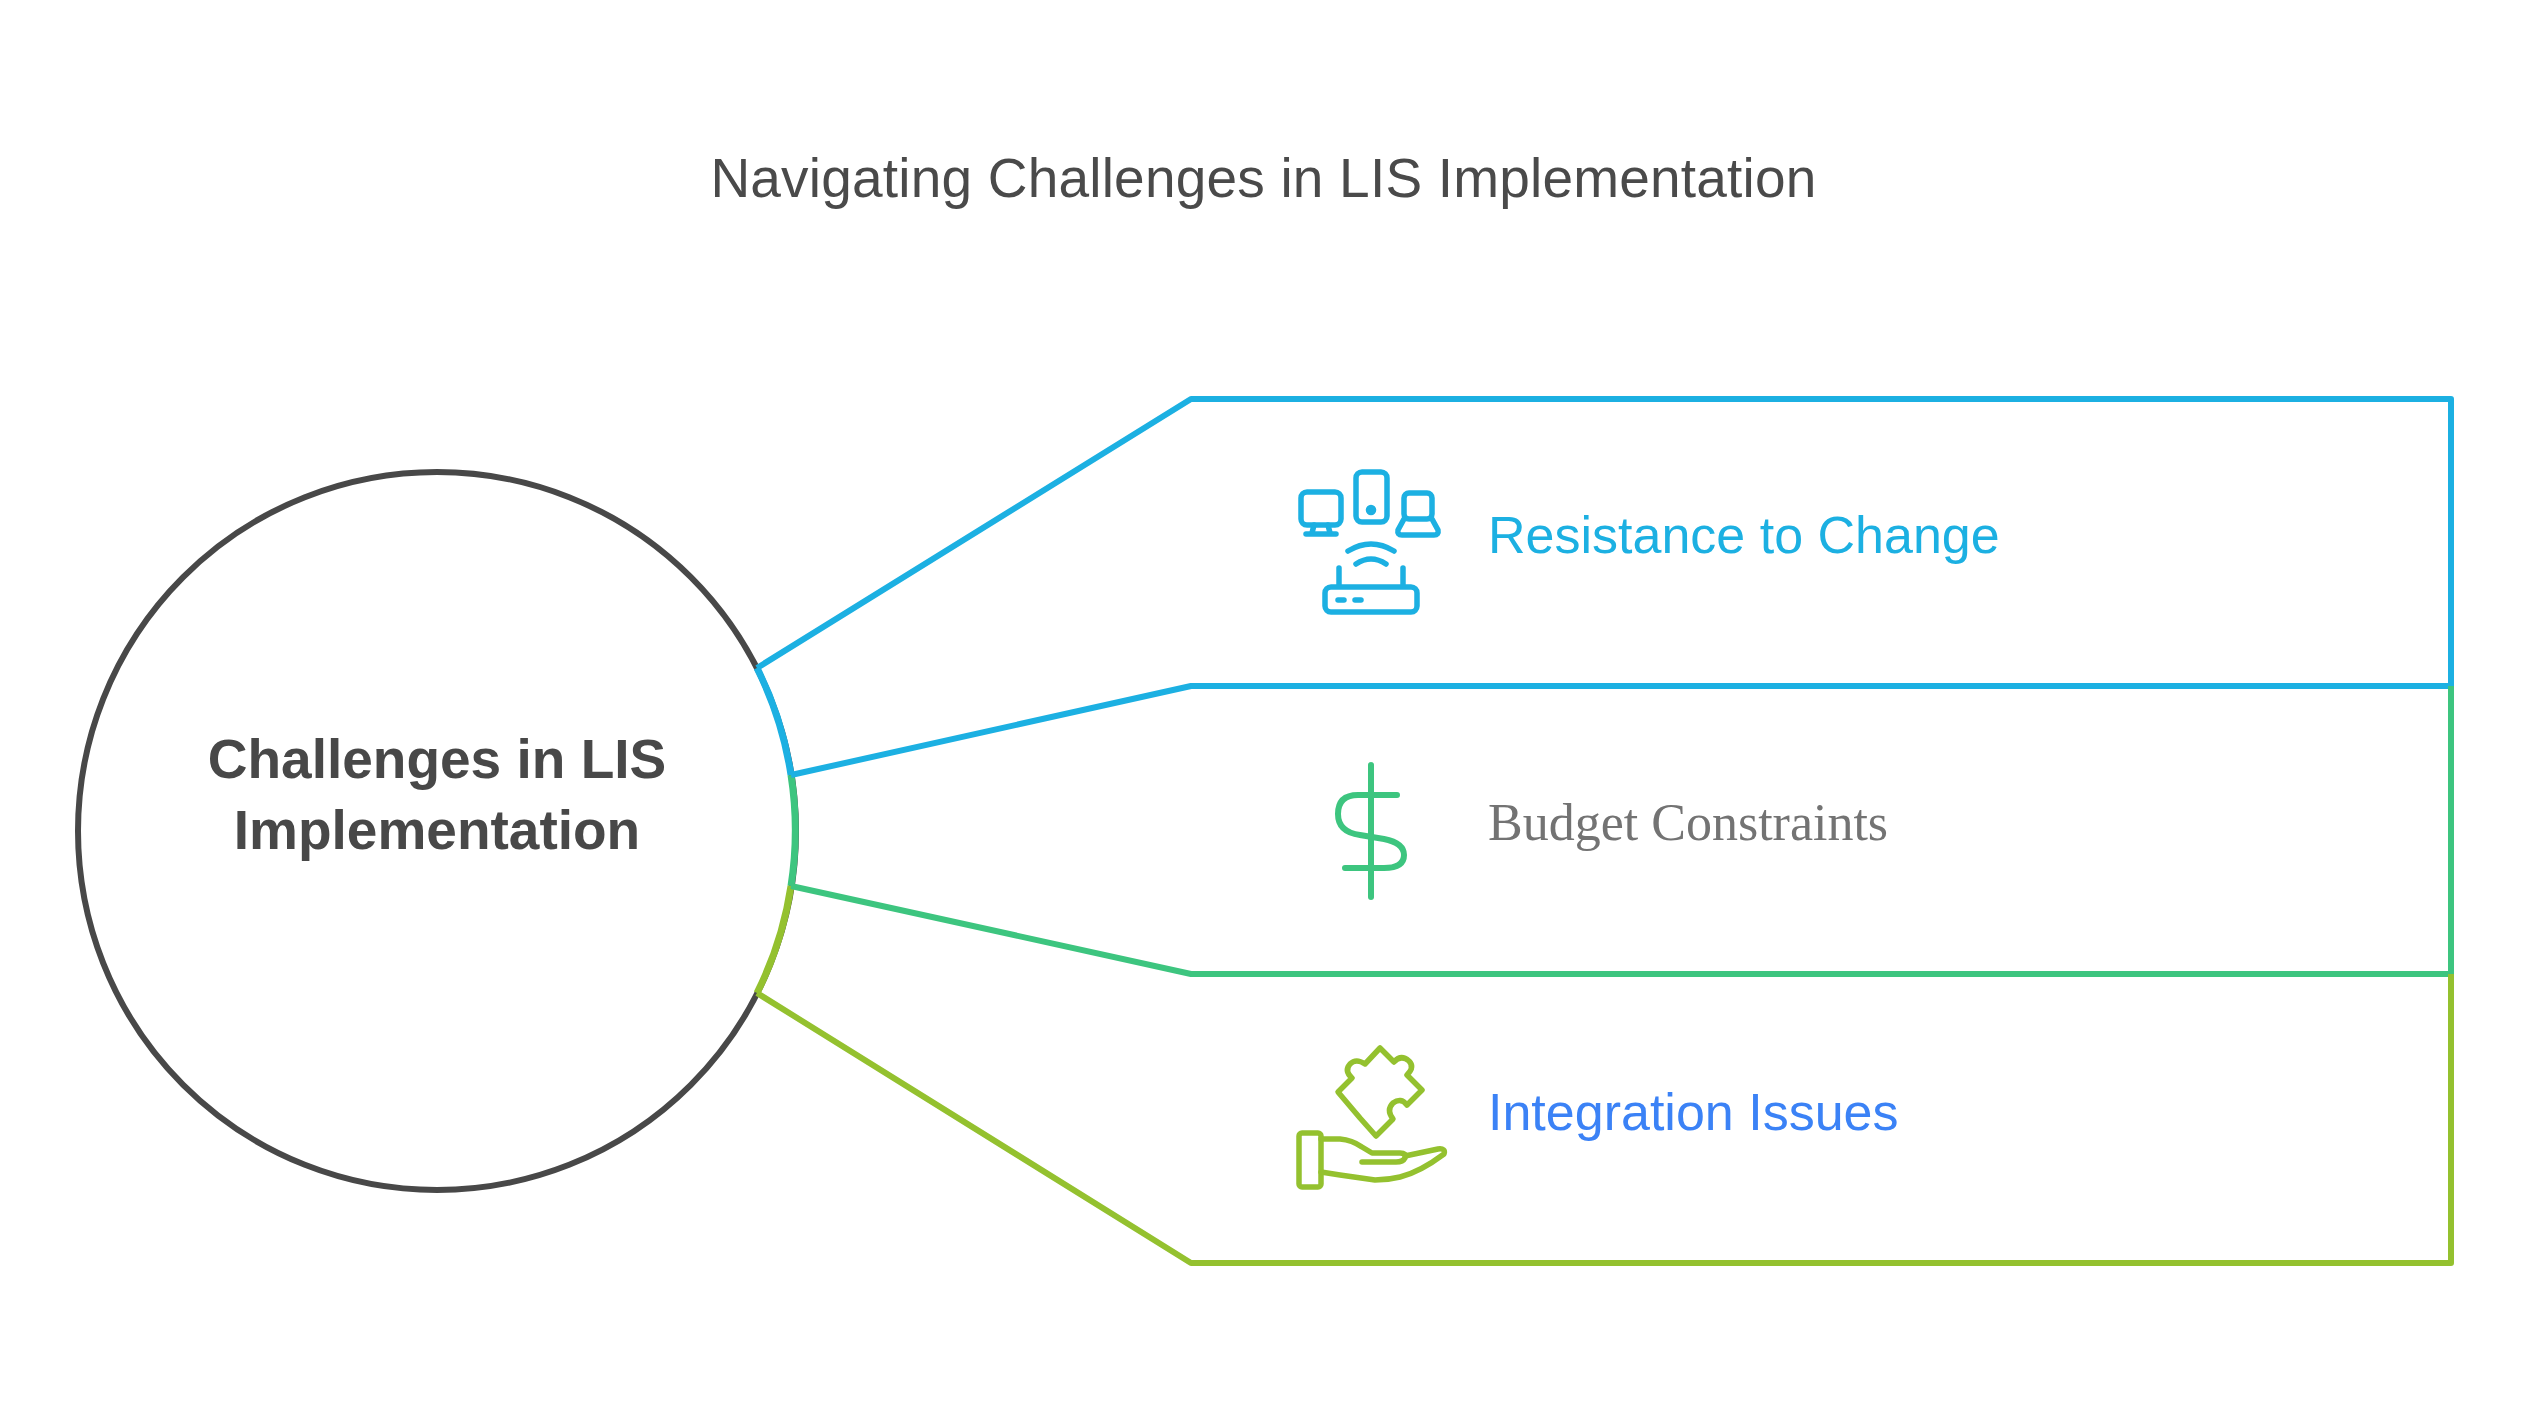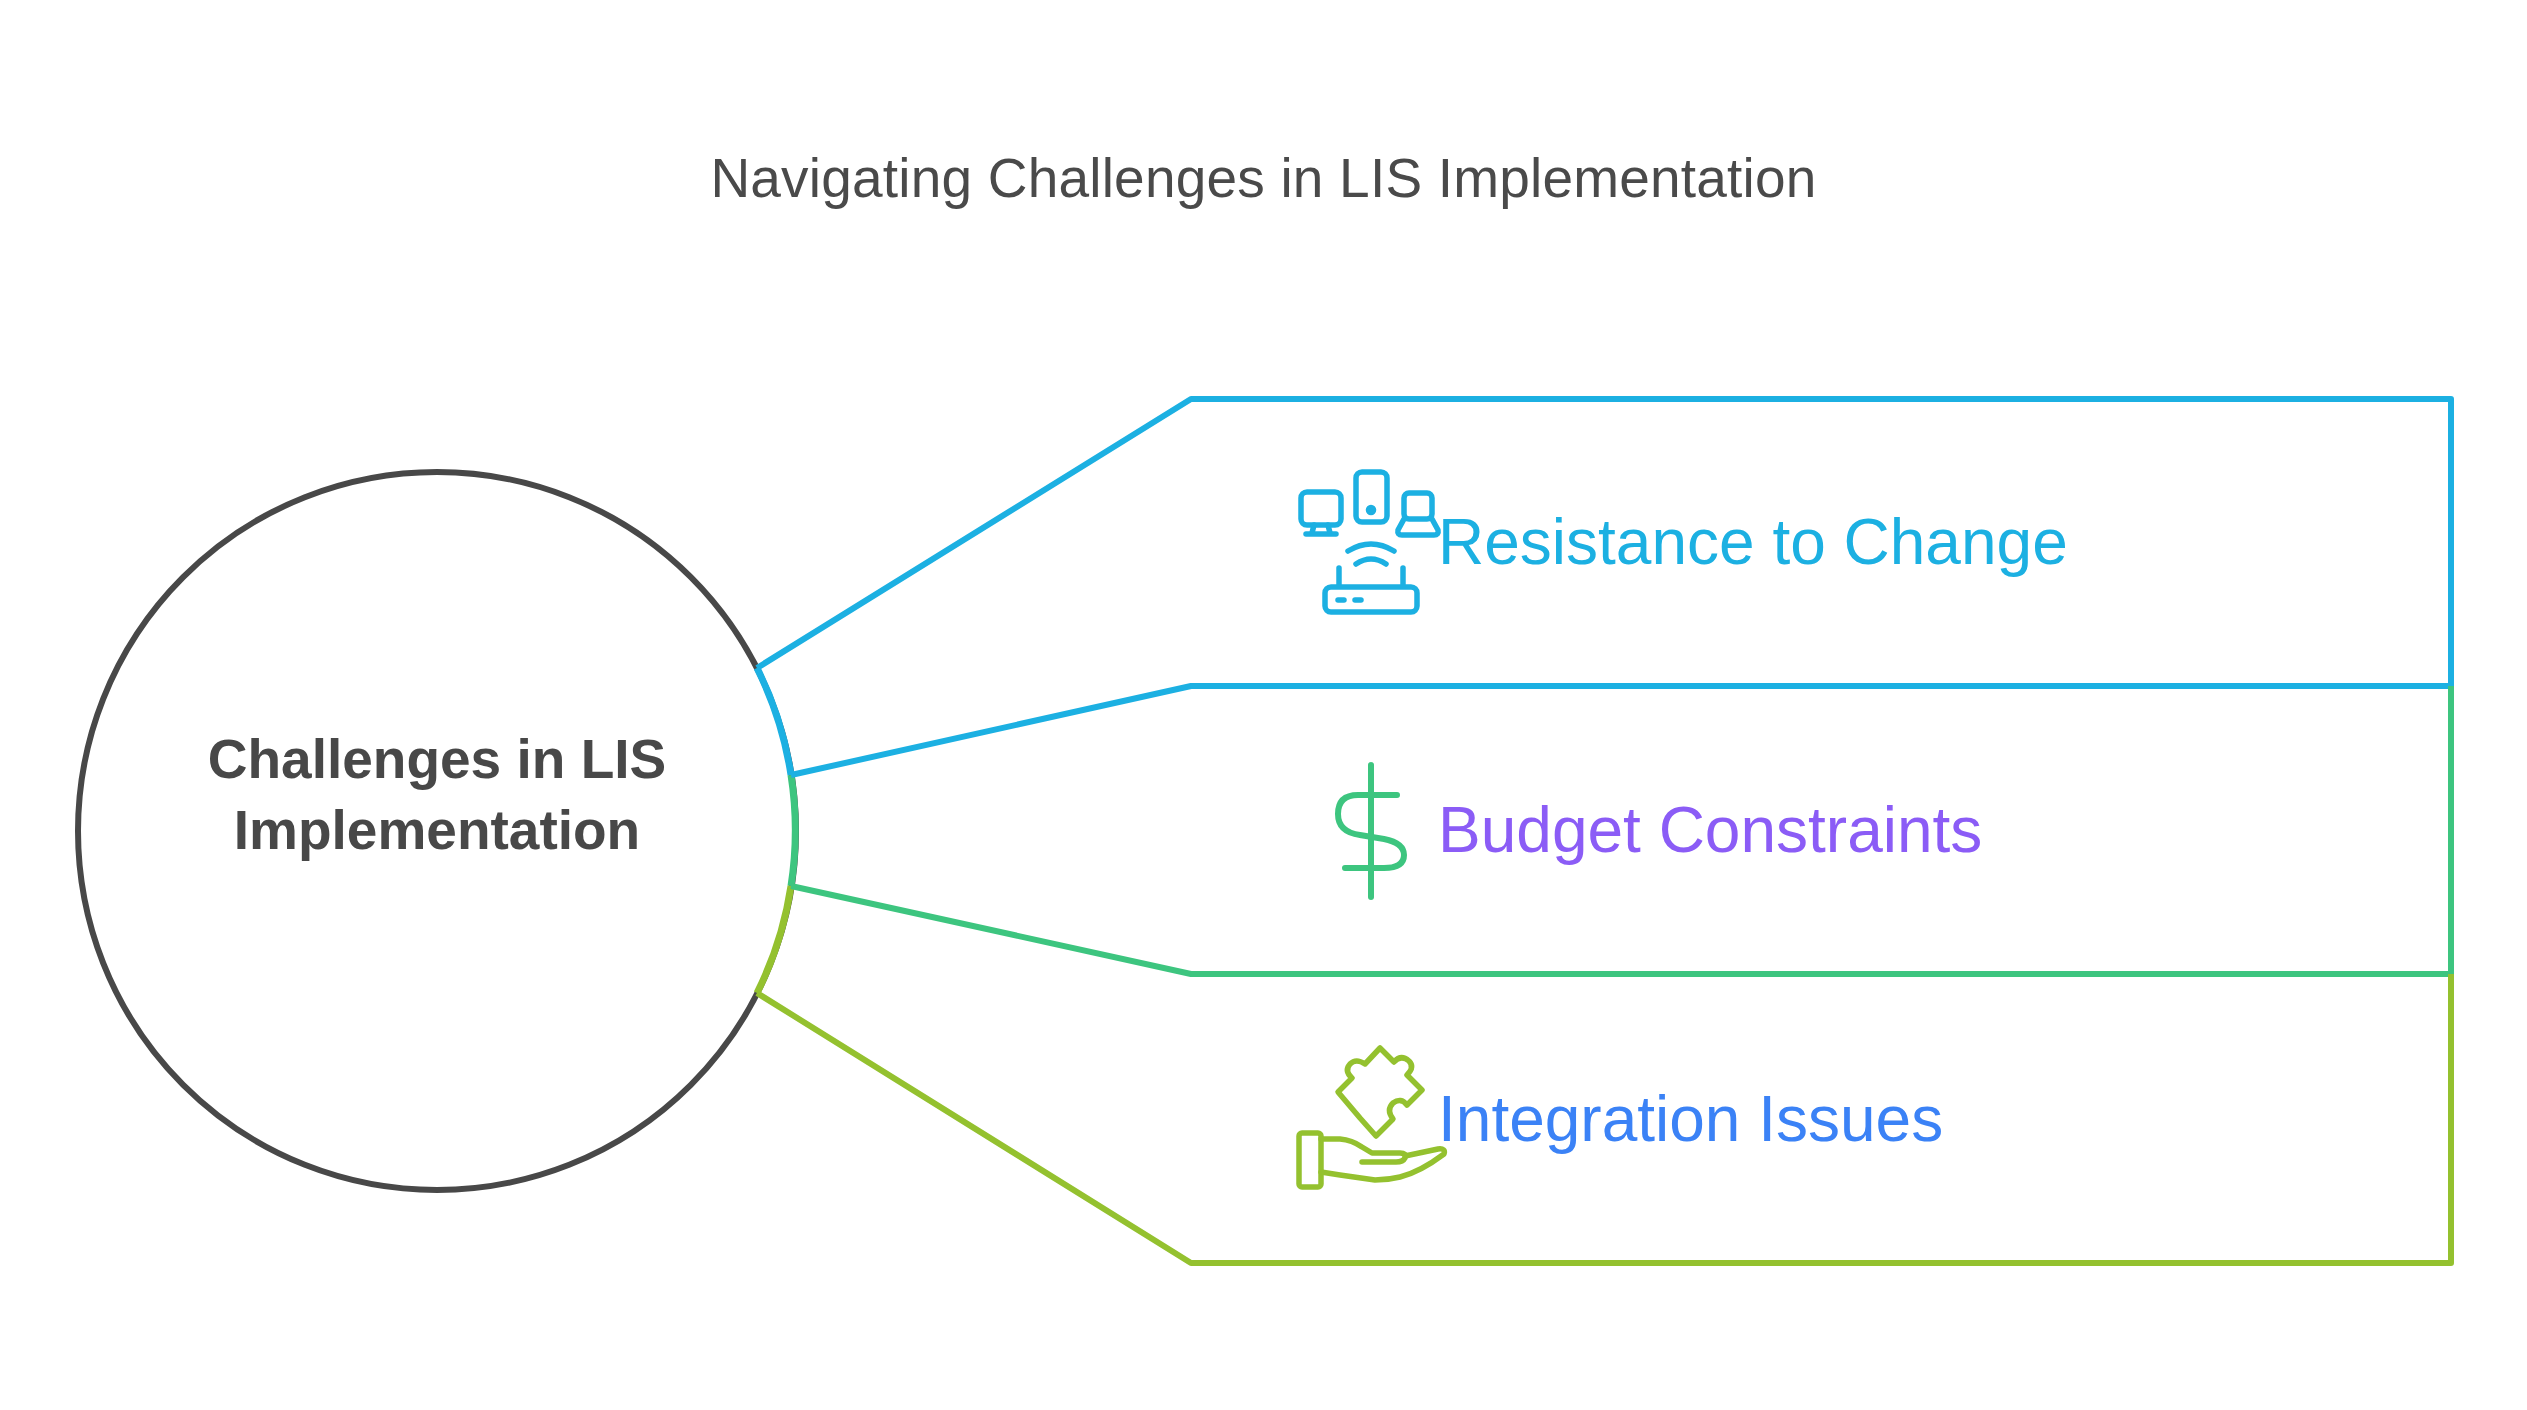--- a/index.html
+++ b/index.html
@@ -10,22 +10,22 @@
       text-align: center; font-family: "Liberation Sans", sans-serif;
       font-size: 55px; color: #4a4a4a; letter-spacing: 0.2px;
     }
     .center-label {
       position: absolute; left: 137px; width: 600px; top: 724px;
       text-align: center; font-family: "Liberation Sans", sans-serif;
       font-weight: bold; font-size: 55px; line-height: 71px; color: #484848;
     }
     .center-label span { display: block; }
     .item-label {
-      position: absolute; left: 1438px; font-family: "Liberation Sans", sans-serif;
-      font-size: 64px; white-space: nowrap;
+      position: absolute; left: 1488px; font-family: "Liberation Sans", sans-serif;
+      font-size: 52px; white-space: nowrap;
     }
   </style>
 </head>
 <body>
 
 <svg id="diagram" viewBox="0 0 2527 1410" xmlns="http://www.w3.org/2000/svg">
 
   <circle cx="437" cy="831" r="359" fill="none" stroke="#484848" stroke-width="6"></circle>
 
   <path d="M757 668 A359 359 0 0 1 791 775" fill="none" stroke="#1cb0e2" stroke-width="7"></path>
@@ -70,14 +70,14 @@
 </svg>
 
 <div class="title">Navigating Challenges in LIS Implementation</div>
 
 <div class="center-label">
   <span>Challenges in LIS</span>
   <span>Implementation</span>
 </div>
 
 <div class="item-label" style="top:505px;color:#1cb0e2;">Resistance to Change</div>
-<div class="item-label" style="top:793px;color:#8b5cf6;">Budget Constraints</div>
+<div class="item-label" style="top:793px;color:#737373;font-family:Liberation Serif, serif;">Budget Constraints</div>
 <div class="item-label" style="top:1082px;color:#3b82f6;">Integration Issues</div>
 
 </body></html>

